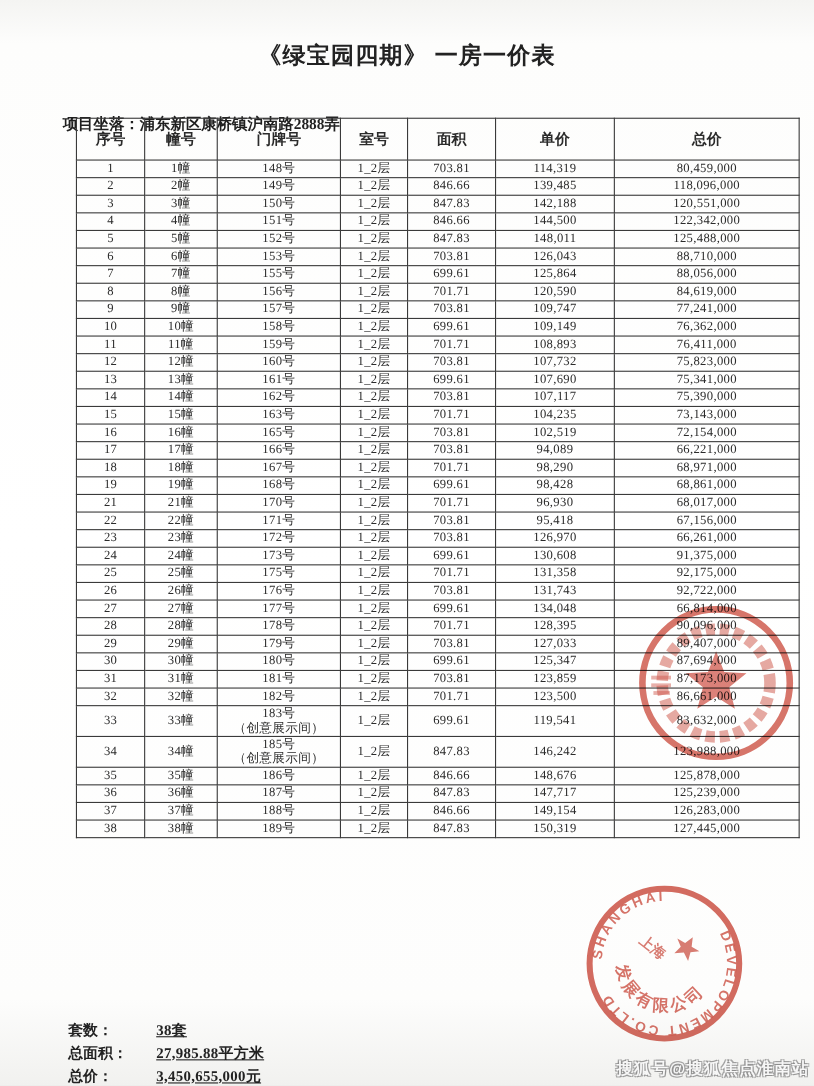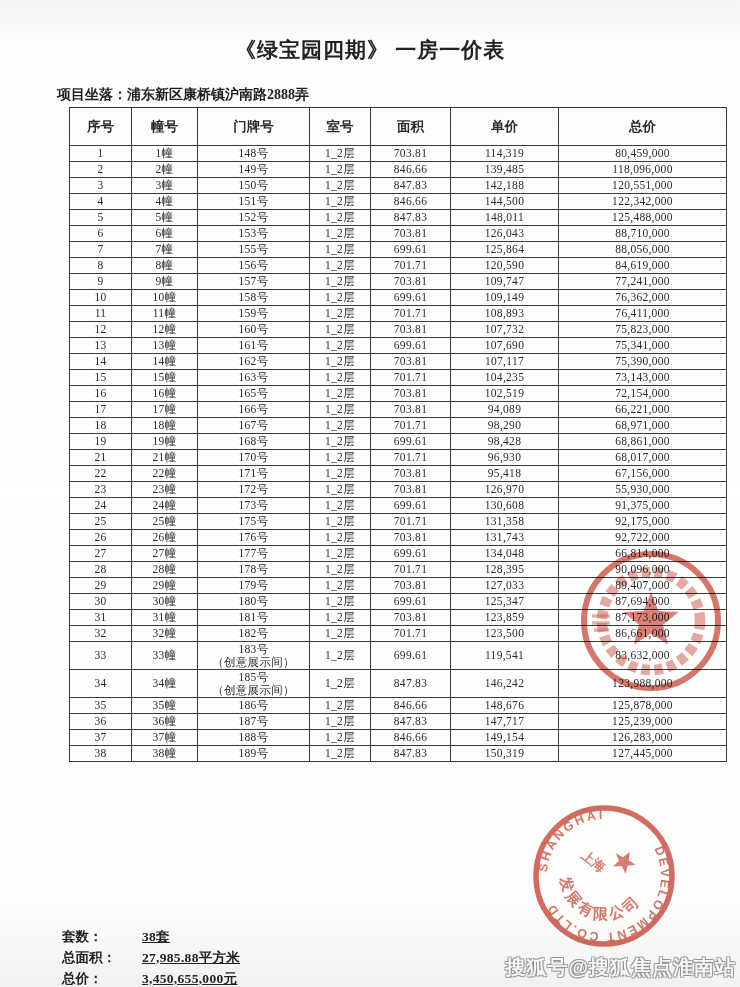--- a/index.html
+++ b/index.html
@@ -24,21 +24,21 @@
     width: 100%;
     text-align: center;
     font-size: 21px;
     font-weight: bold;
     letter-spacing: 1px;
     color: #222;
   }
 
   .location-line {
     position: absolute;
-    top: 86px;
+    top: 104px;
     left: 57px;
     font-size: 14px;
     font-weight: bold;
     color: #1f1f1f;
   }
 
   table.price-table {
     position: absolute;
     top: 107px;
     left: 57px;
@@ -88,21 +88,21 @@
     pointer-events: none;
   }
   .stamp-1 { left: 576px; top: 546px; }
   .stamp-2 { left: 528px; top: 800px; }
 
   .watermark {
     position: absolute;
     right: 4px;
     bottom: 6px;
     font-family: "Liberation Sans", sans-serif;
-    font-size: 20px;
+    font-size: 15px;
     font-weight: bold;
     letter-spacing: 1px;
     color: rgba(255,255,255,0.92);
     text-shadow:
       -1px -1px 0 rgba(140,140,140,0.75),
        1px -1px 0 rgba(140,140,140,0.75),
       -1px  1px 0 rgba(140,140,140,0.75),
        1px  1px 0 rgba(140,140,140,0.75);
   }
 </style>
@@ -326,21 +326,21 @@
           <td>95,418</td>
           <td>67,156,000</td>
         </tr>
         <tr>
           <td>23</td>
           <td>23幢</td>
           <td>172号</td>
           <td>1_2层</td>
           <td>703.81</td>
           <td>126,970</td>
-          <td>55,930,000</td>
+          <td>66,261,000</td>
         </tr>
         <tr>
           <td>24</td>
           <td>24幢</td>
           <td>173号</td>
           <td>1_2层</td>
           <td>699.61</td>
           <td>130,608</td>
           <td>91,375,000</td>
         </tr>

